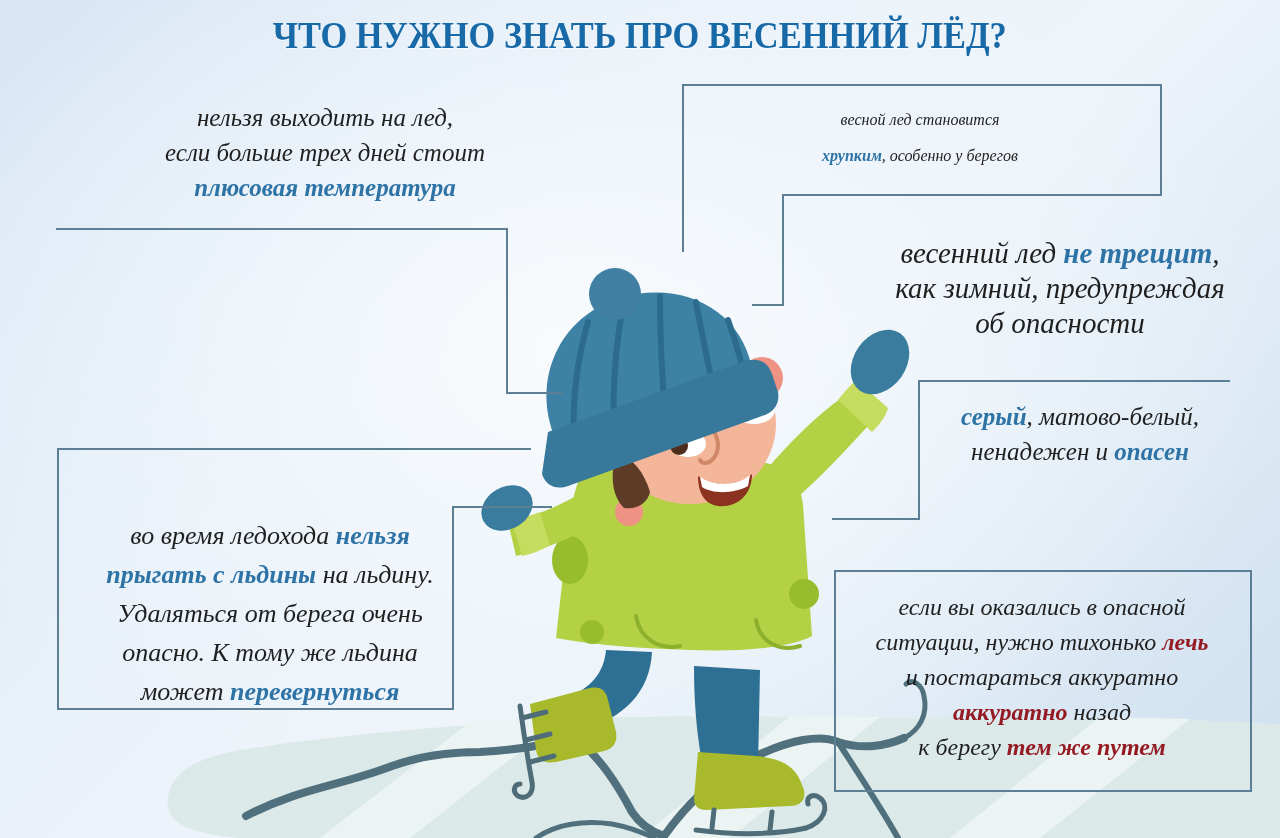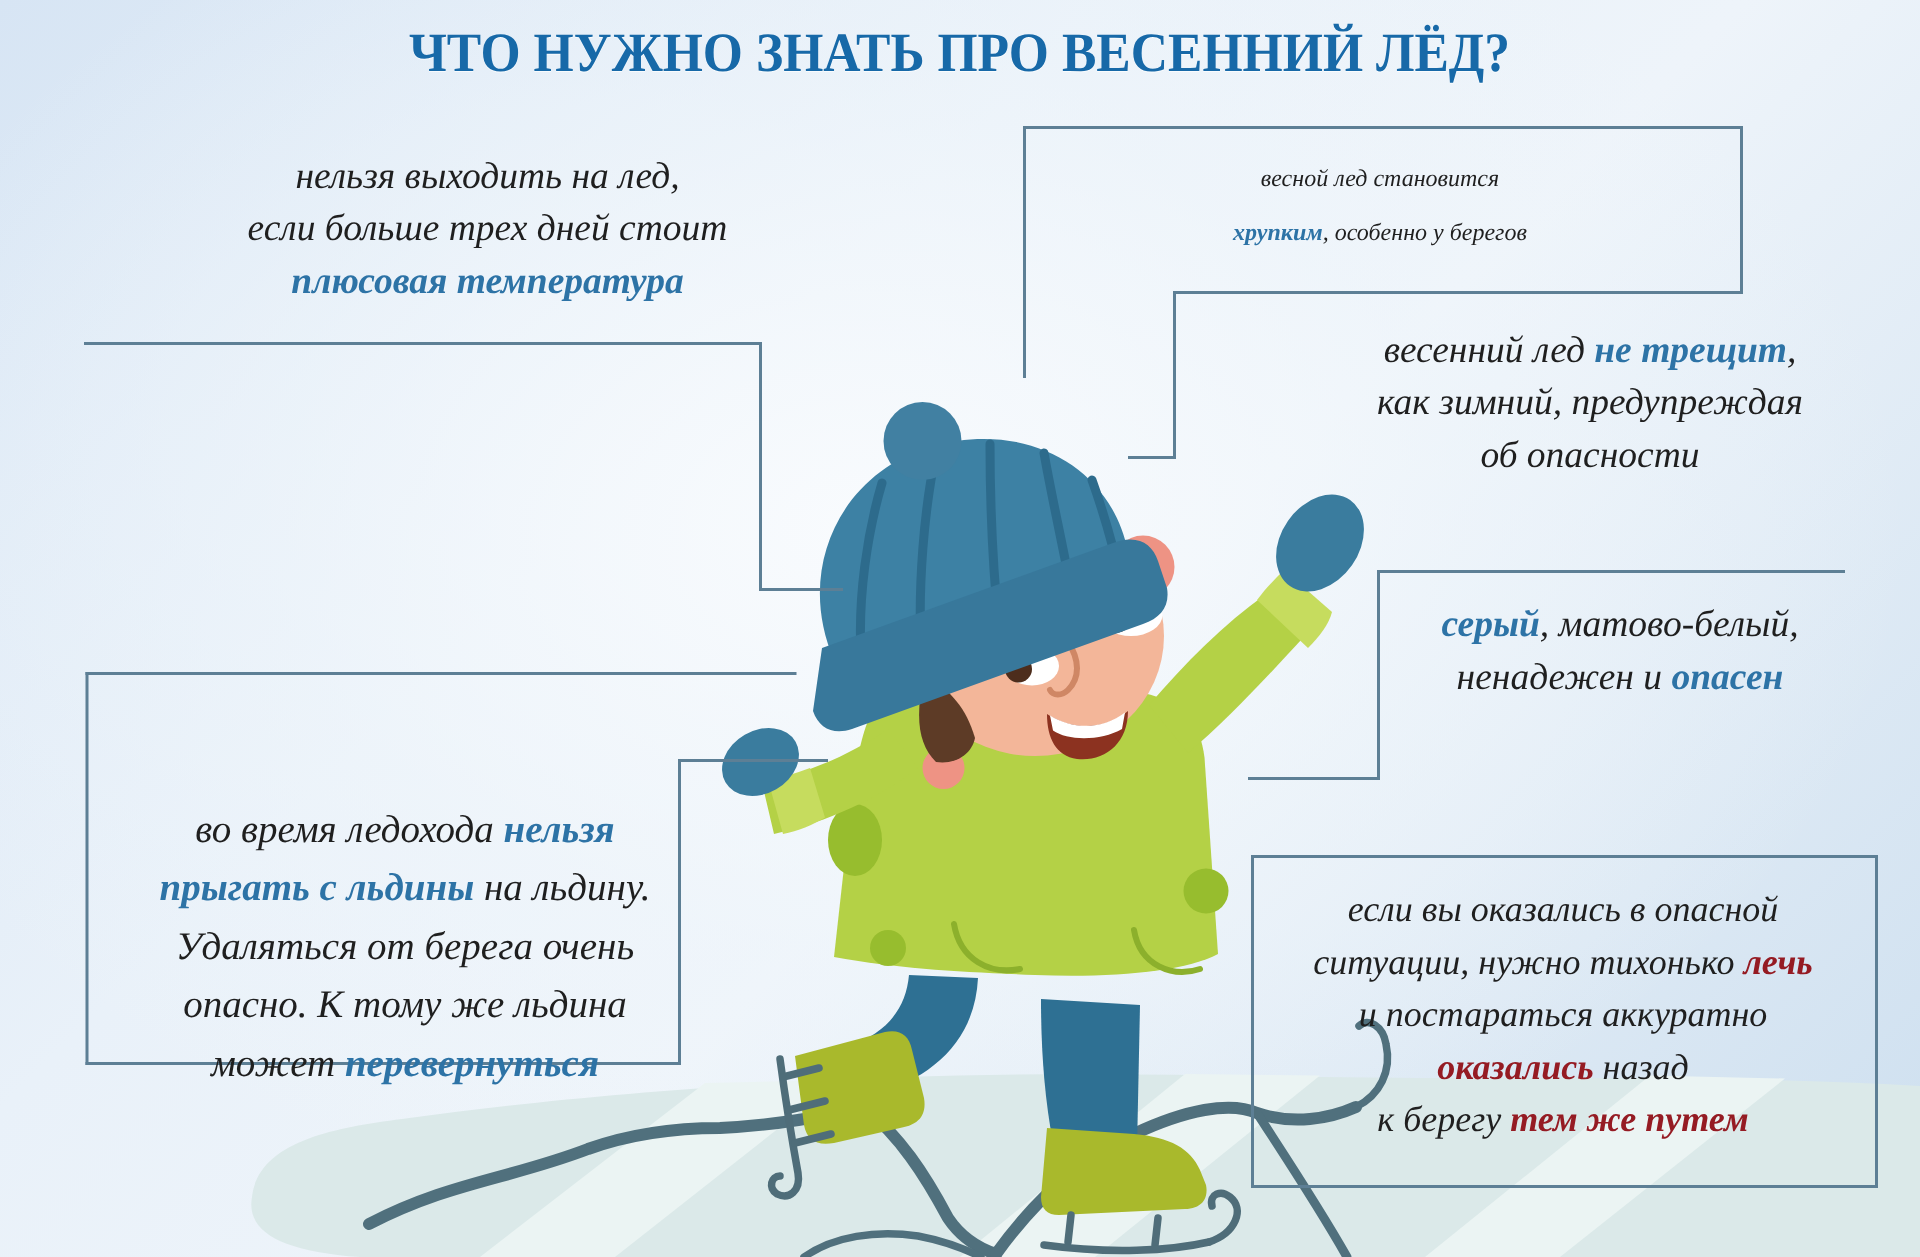--- a/index.html
+++ b/index.html
@@ -32,49 +32,49 @@
 
   <div class="title"><span>ЧТО НУЖНО ЗНАТЬ ПРО ВЕСЕННИЙ ЛЁД?</span></div>
 
   <div class="tb" style="left:120px;top:100px;width:410px;font-size:25px;line-height:35px;">
       <div class="line"><span class="seg dark">нельзя выходить на лед,</span></div>
       <div class="line"><span class="seg dark">если больше трех дней стоит</span></div>
       <div class="line"><span class="seg blue">плюсовая температура</span></div>
     </div>
 
 
-  <div class="tb" style="left:70px;top:516px;width:400px;font-size:26px;line-height:39px;margin-top:17px;">
+  <div class="tb" style="left:70px;top:516px;width:400px;font-size:26px;line-height:39px;">
       <div class="line"><span class="seg dark">во время ледохода </span><span class="seg blue">нельзя</span></div>
       <div class="line"><span class="seg blue">прыгать с льдины</span><span class="seg dark"> на льдину.</span></div>
       <div class="line"><span class="seg dark">Удаляться от берега очень</span></div>
       <div class="line"><span class="seg dark">опасно. К тому же льдина</span></div>
       <div class="line"><span class="seg dark">может </span><span class="seg blue">перевернуться</span></div>
     </div>
 
   <div class="tb" style="left:700px;top:102px;width:440px;font-size:16px;line-height:36px;">
       <div class="line"><span class="seg dark">весной лед становится</span></div>
       <div class="line"><span class="seg blue">хрупким</span><span class="seg dark">, особенно у берегов</span></div>
     </div>
 
-  <div class="tb" style="left:858px;top:216px;width:404px;font-size:25px;line-height:35px;">
+  <div class="tb" style="left:858px;top:236px;width:404px;font-size:29px;line-height:35px;">
       <div class="line"><span class="seg dark">весенний лед </span><span class="seg blue">не трещит</span><span class="seg dark">,</span></div>
       <div class="line"><span class="seg dark">как зимний, предупреждая</span></div>
       <div class="line"><span class="seg dark">об опасности</span></div>
     </div>
 
   <div class="tb" style="left:928px;top:399px;width:304px;font-size:25px;line-height:35px;">
       <div class="line"><span class="seg blue">серый</span><span class="seg dark">, матово-белый,</span></div>
       <div class="line"><span class="seg dark">ненадежен и </span><span class="seg blue">опасен</span></div>
     </div>
 
   <div class="tb" style="left:845px;top:590px;width:394px;font-size:24px;line-height:35px;">
       <div class="line"><span class="seg dark">если вы оказались в опасной</span></div>
       <div class="line"><span class="seg dark">ситуации, нужно тихонько </span><span class="seg red">лечь</span></div>
       <div class="line"><span class="seg dark">и постараться аккуратно</span></div>
-      <div class="line"><span class="seg red">оказались</span><span class="seg dark"> назад</span></div>
+      <div class="line"><span class="seg red">аккуратно</span><span class="seg dark"> назад</span></div>
       <div class="line"><span class="seg dark">к берегу </span><span class="seg red">тем же путем</span></div>
     </div>
 
   <div class="cl" style="left:56px;top:228px;width:452px;height:2px;"></div>
   <div class="cl" style="left:506px;top:228px;width:2px;height:166px;"></div>
   <div class="cl" style="left:506px;top:392px;width:56px;height:2px;"></div>
 
   <div class="cl" style="left:57px;top:448px;width:474px;height:2px;"></div>
   <div class="cl" style="left:57px;top:448px;width:2px;height:262px;"></div>
   <div class="cl" style="left:57px;top:708px;width:397px;height:2px;"></div>

